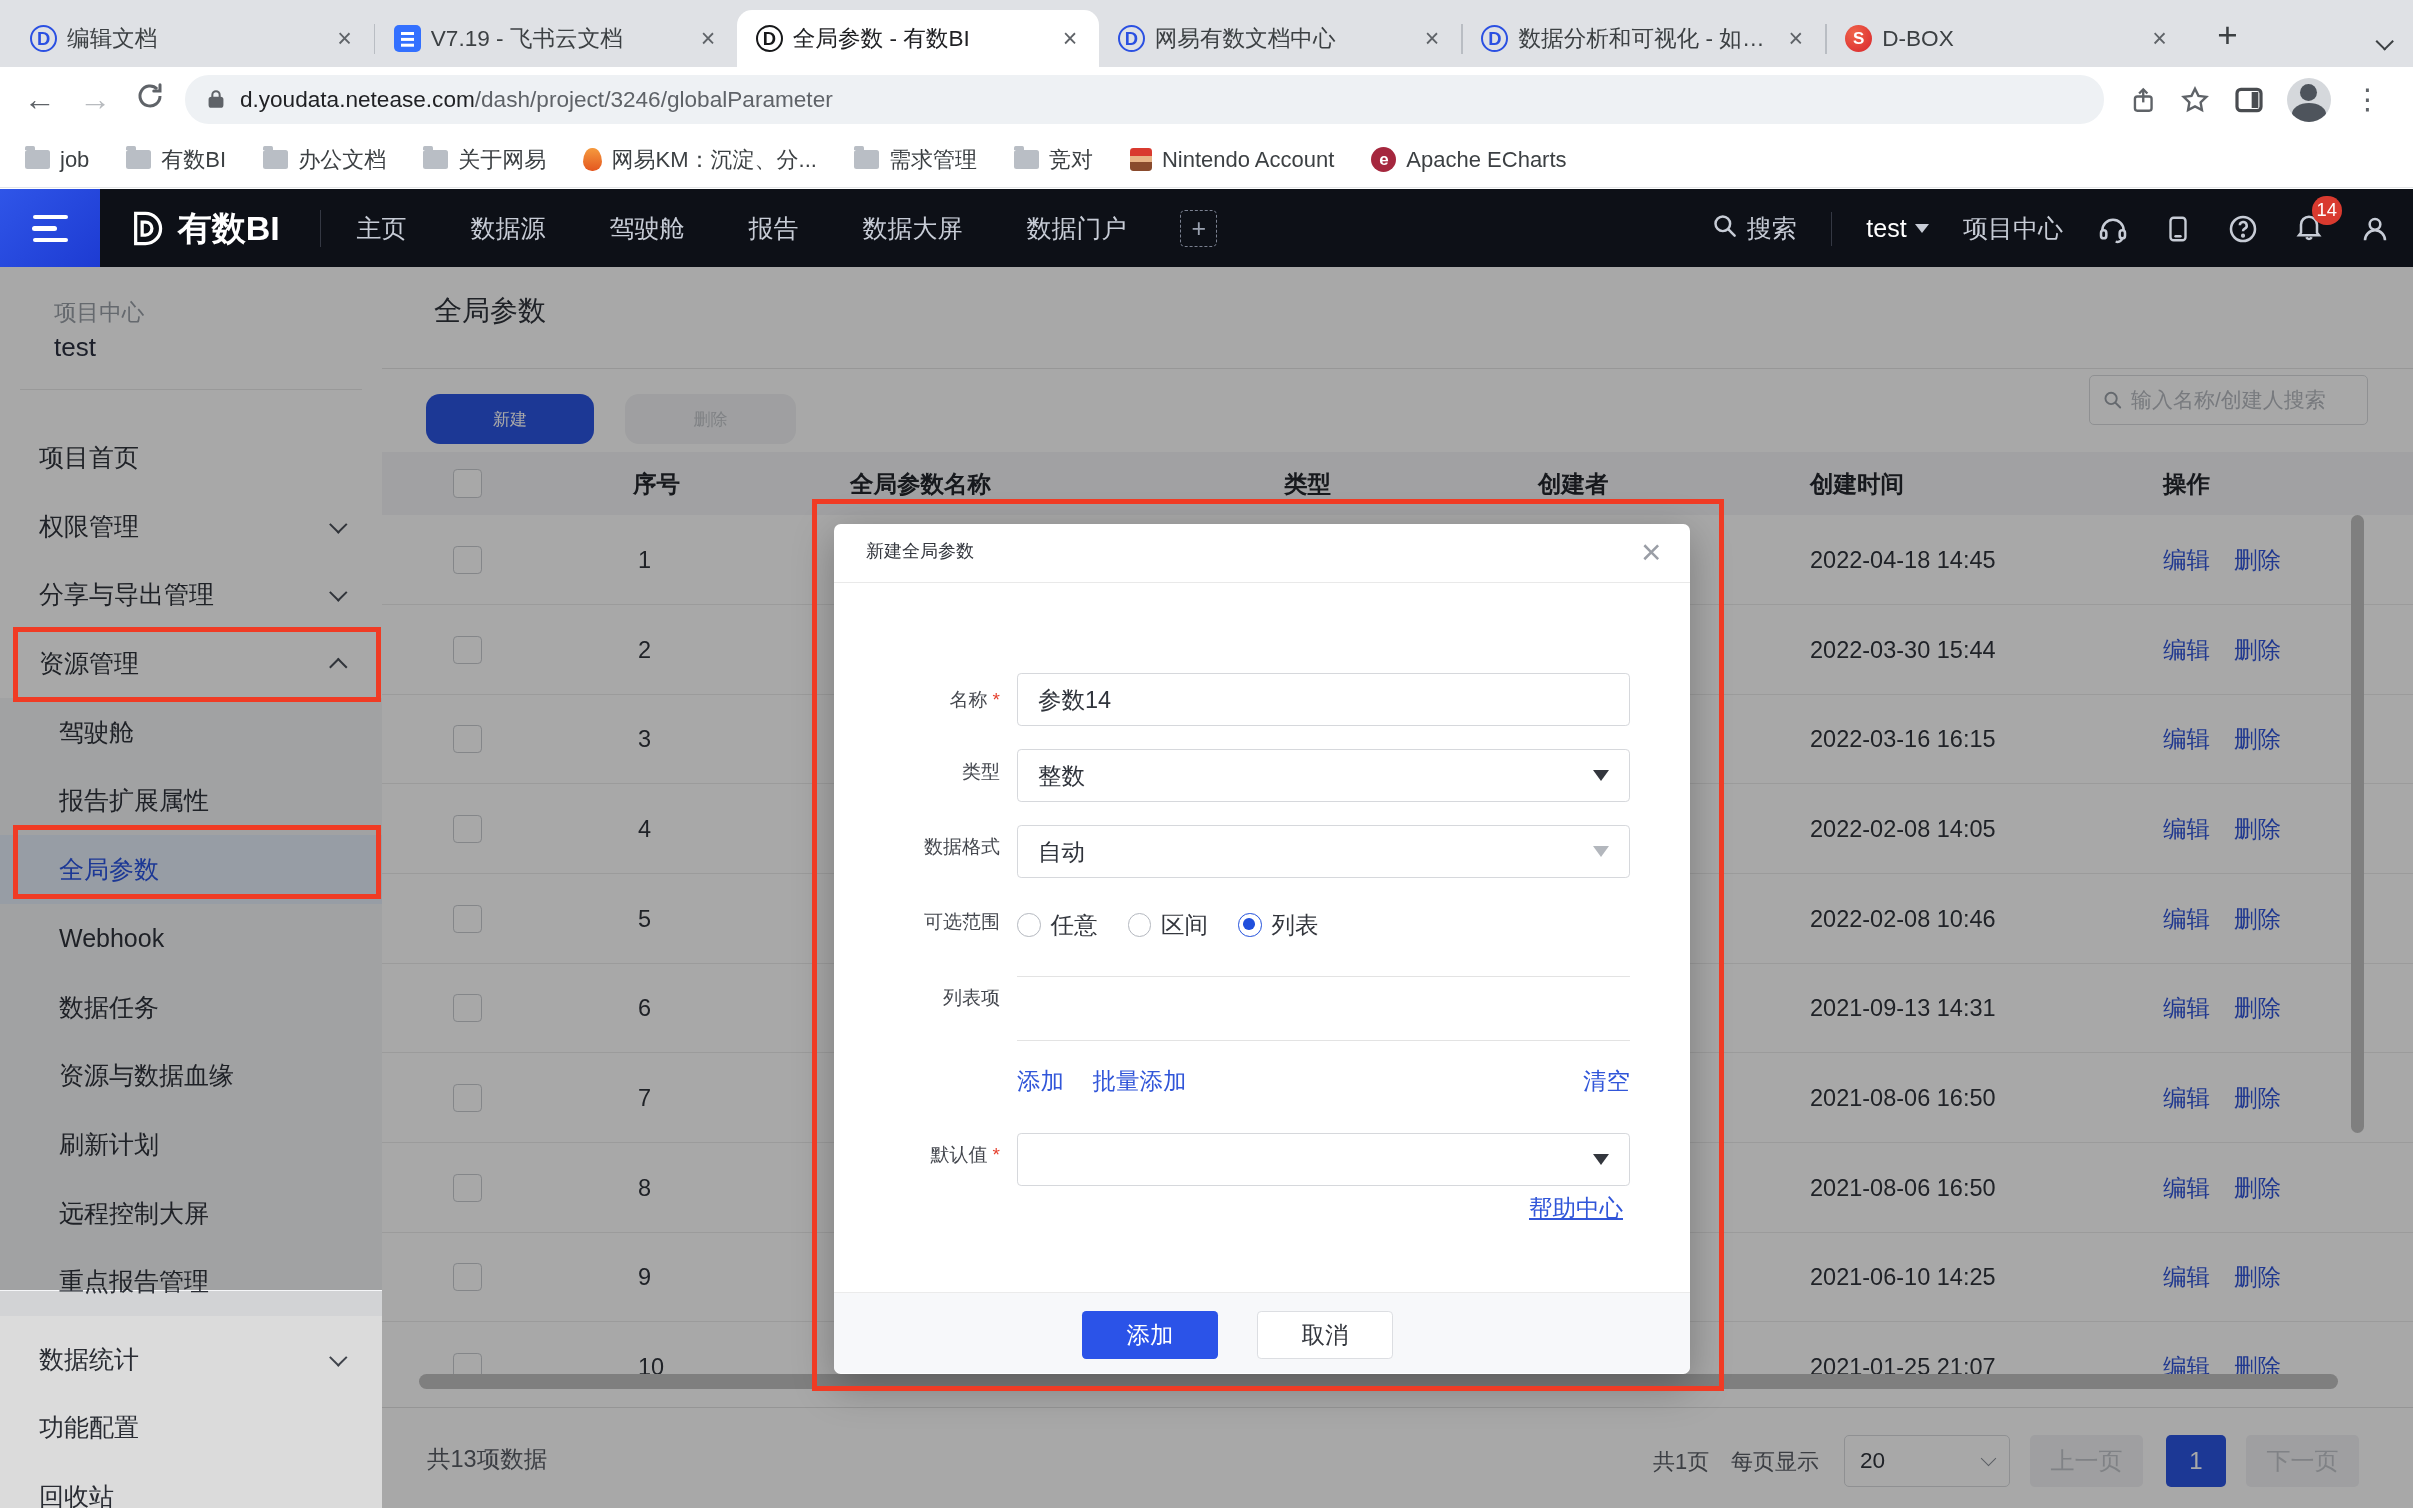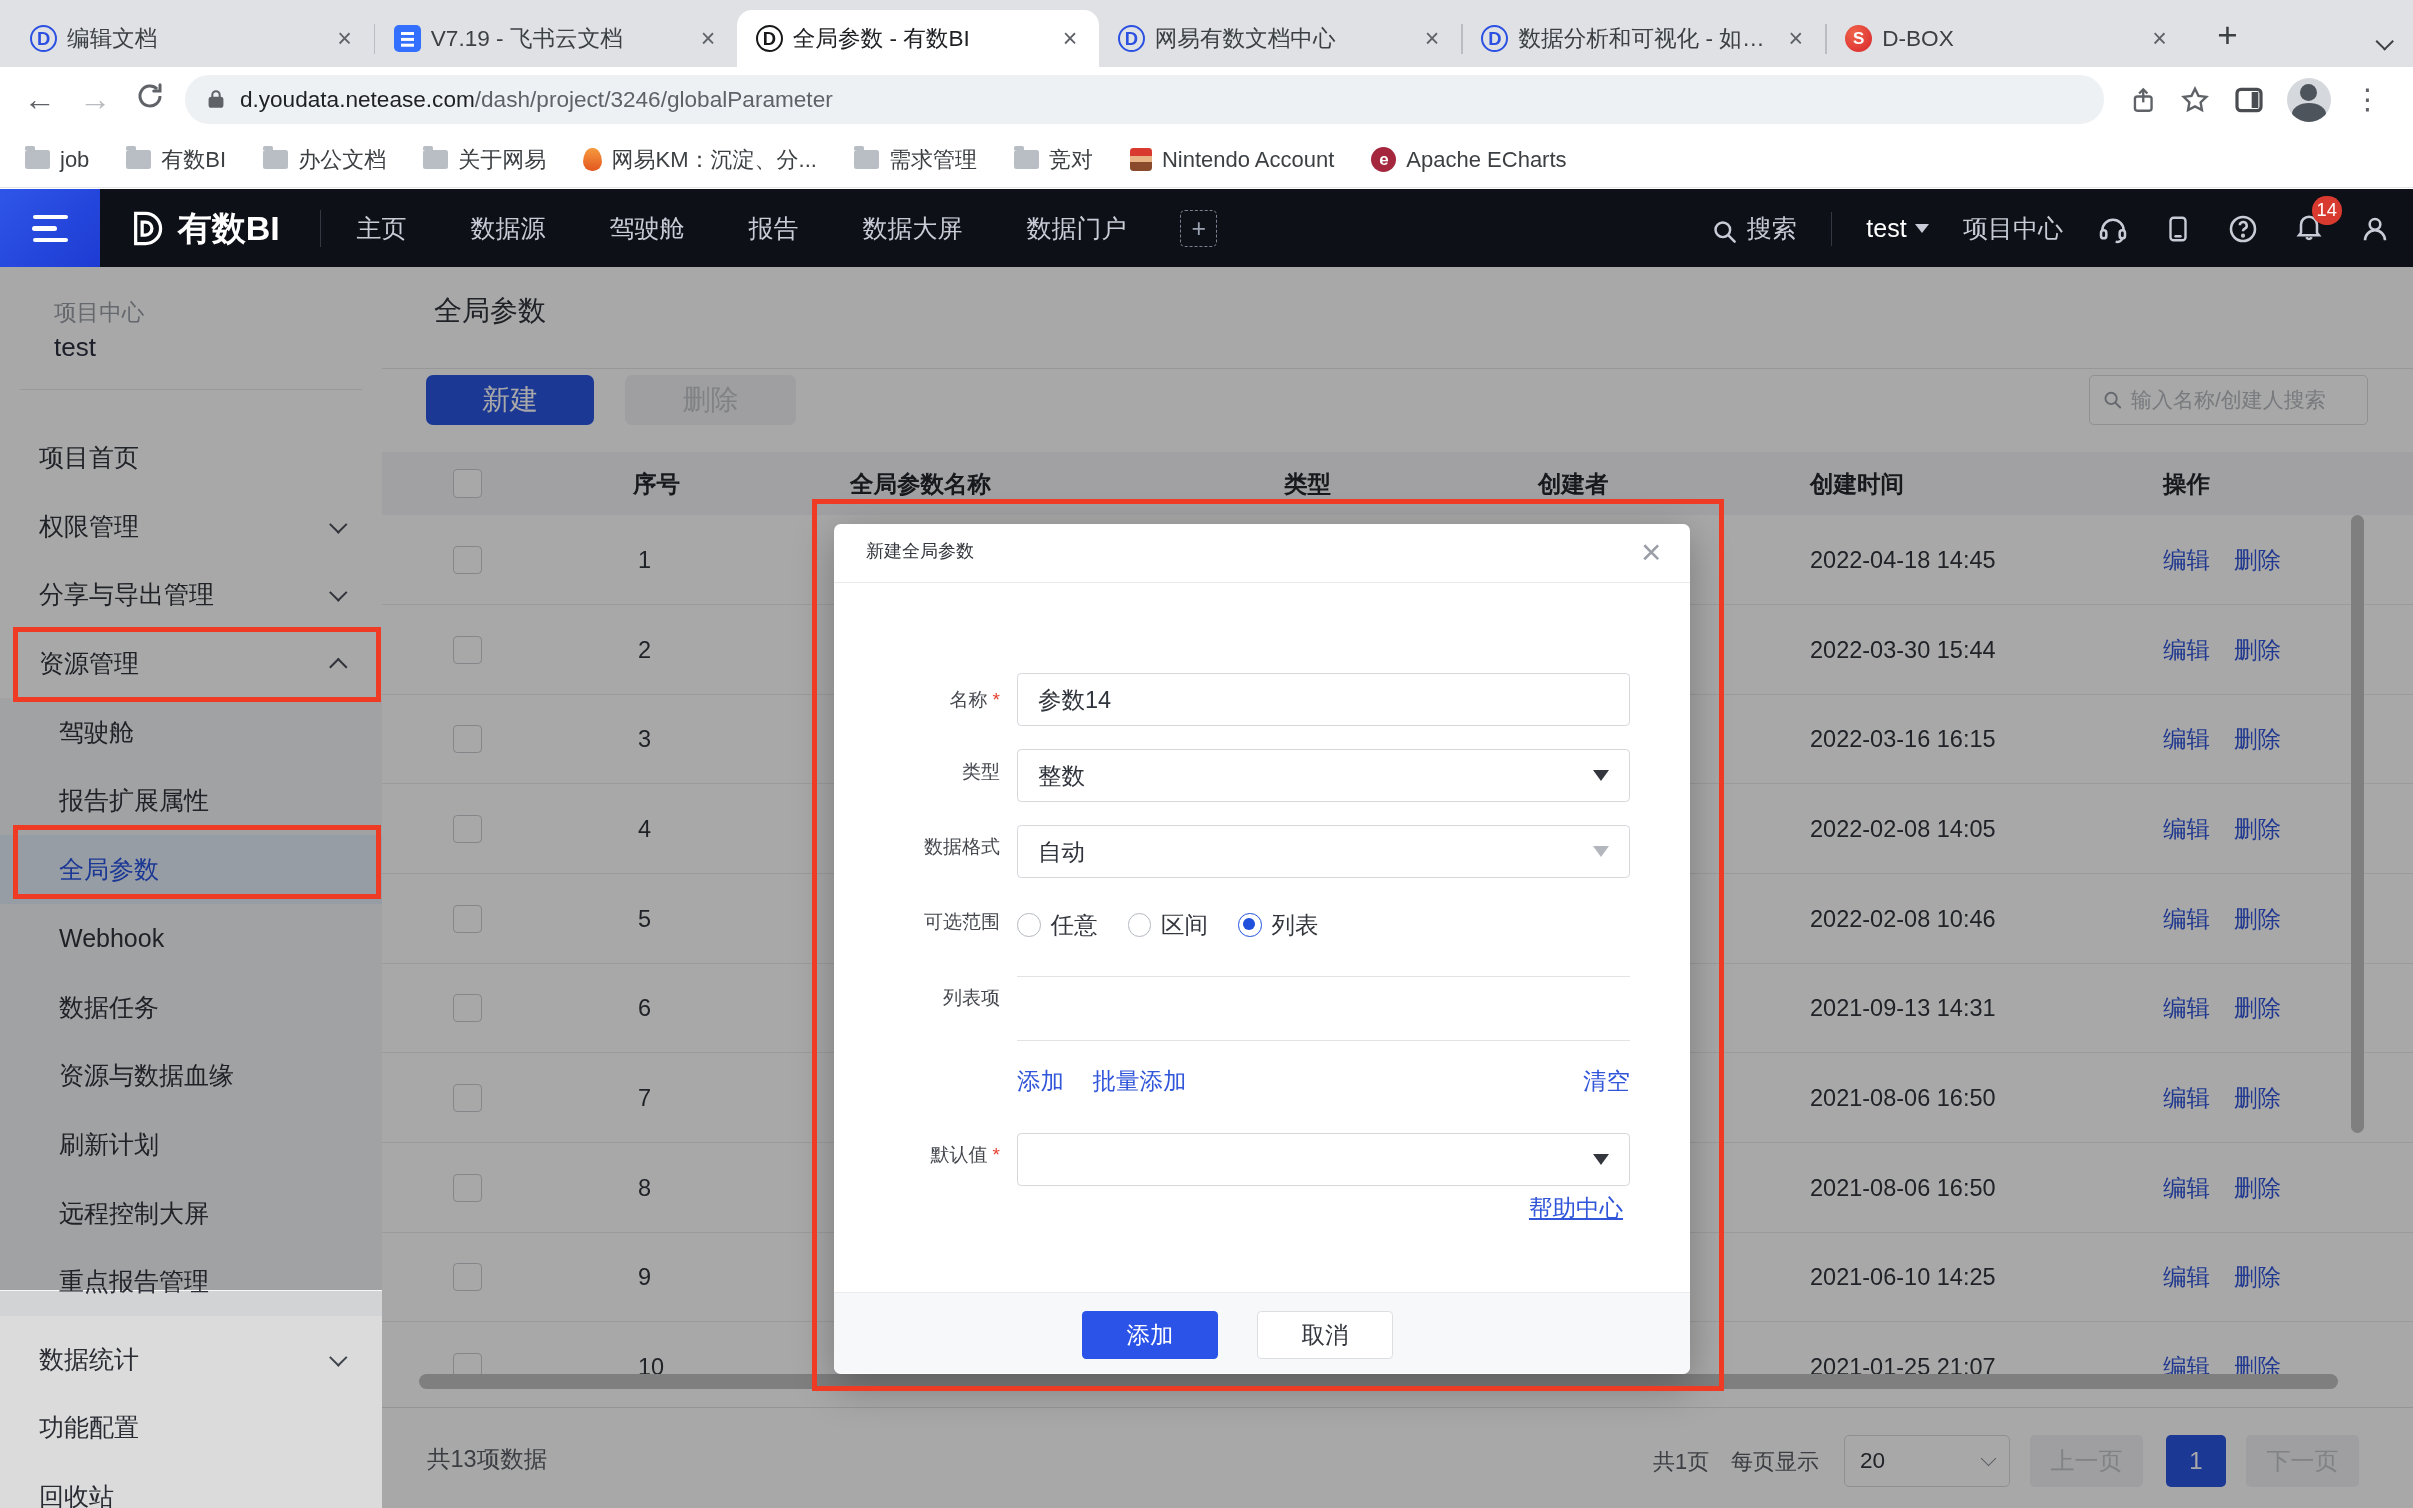--- a/index.html
+++ b/index.html
@@ -67,21 +67,21 @@
   .side-item.selected { background:#e5eefb; color:#2b55e2; }
   .selbar { position:absolute; left:0; top:568px; width:7.5px; height:69px; background:#2b55e2; }
   .chev { width:12.6px; height:12.6px; border-right:2.5px solid #4a4f58; border-bottom:2.5px solid #4a4f58; position:absolute; right:37px; }
   .chev.down { transform:rotate(45deg); margin-top:-5px; }
   .chev.up { transform:rotate(-135deg); margin-top:6.7px; }
 
   
   .content { position:absolute; left:382px; top:267px; width:2031px; height:1241px; background:#fff; }
   .pg-title { position:absolute; left:52px; top:25px; font-size:28px; color:#30343c; }
   .pg-div { position:absolute; left:0; top:101px; width:2031px; height:0.8px; background:#e6e6e6; }
-  .btn { display:flex; align-items:center; justify-content:center; font-size:28px; border-radius:7px; }
+  .btn { display:flex; align-items:center; justify-content:center; font-size:17px; border-radius:14px;margin-top:19px; }
   .btn-new { position:absolute; left:44px; top:108px; width:168px; height:50px; background:#2b55e2; color:#fff; }
   .btn-del { position:absolute; left:243px; top:108px; width:171px; height:50px; background:#f1f2f4; color:#c3c6cb; }
   .searchbox { position:absolute; left:1707px; top:108px; width:279px; height:50px; border:1.7px solid #d9dbde; border-radius:5px; background:#fff; display:flex; align-items:center; padding:0 11.7px; gap:8.4px; }
   .searchbox input { border:0; outline:0; background:transparent; font-size:21px; color:#333; width:100%; font-family:inherit; }
   .searchbox input::placeholder { color:#b6bac0; }
   .thead { position:absolute; left:0; top:185px; width:2031px; height:63px; background:#f4f5f7; }
   .th { position:absolute; top:0; height:63px; display:flex; align-items:center; font-size:23.5px; color:#23262d; font-weight:bold; }
   .cb { width:28.5px; height:28.5px; border:1.7px solid #c8cbd0; border-radius:4.2px; background:#fff; }
   .tbody { position:absolute; left:0; top:248px; width:2031px; height:892px; overflow:hidden; }
   .row { position:absolute; left:0; width:2031px; height:90px; border-bottom:0.8px solid #ececec; }
@@ -266,21 +266,21 @@
     <div class="navmenu">
       <span>主页</span>
       <span>数据源</span>
       <span>驾驶舱</span>
       <span>报告</span>
       <span>数据大屏</span>
       <span>数据门户</span>
     </div>
     <div class="nav-add">+</div>
     <div class="nav-right">
-      <span style="display:flex;align-items:flex-end;gap:8.4px">
+      <span style="display:flex;align-items:flex-start;gap:8.4px">
         <svg width="27" height="27" viewBox="0 0 24 24" fill="none" stroke="#c7ccd6" stroke-width="2.2">
             <circle cx="10.5" cy="10.5" r="6.5"></circle>
             <path d="M15.5 15.5 21 21" stroke-linecap="round"></path>
           </svg>
         <span>搜索</span>
       </span>
       <span class="vdiv"></span>
       <span style="color:#fff;display:flex;align-items:center">
         <span>test</span>
         <span class="tri-down"></span>

